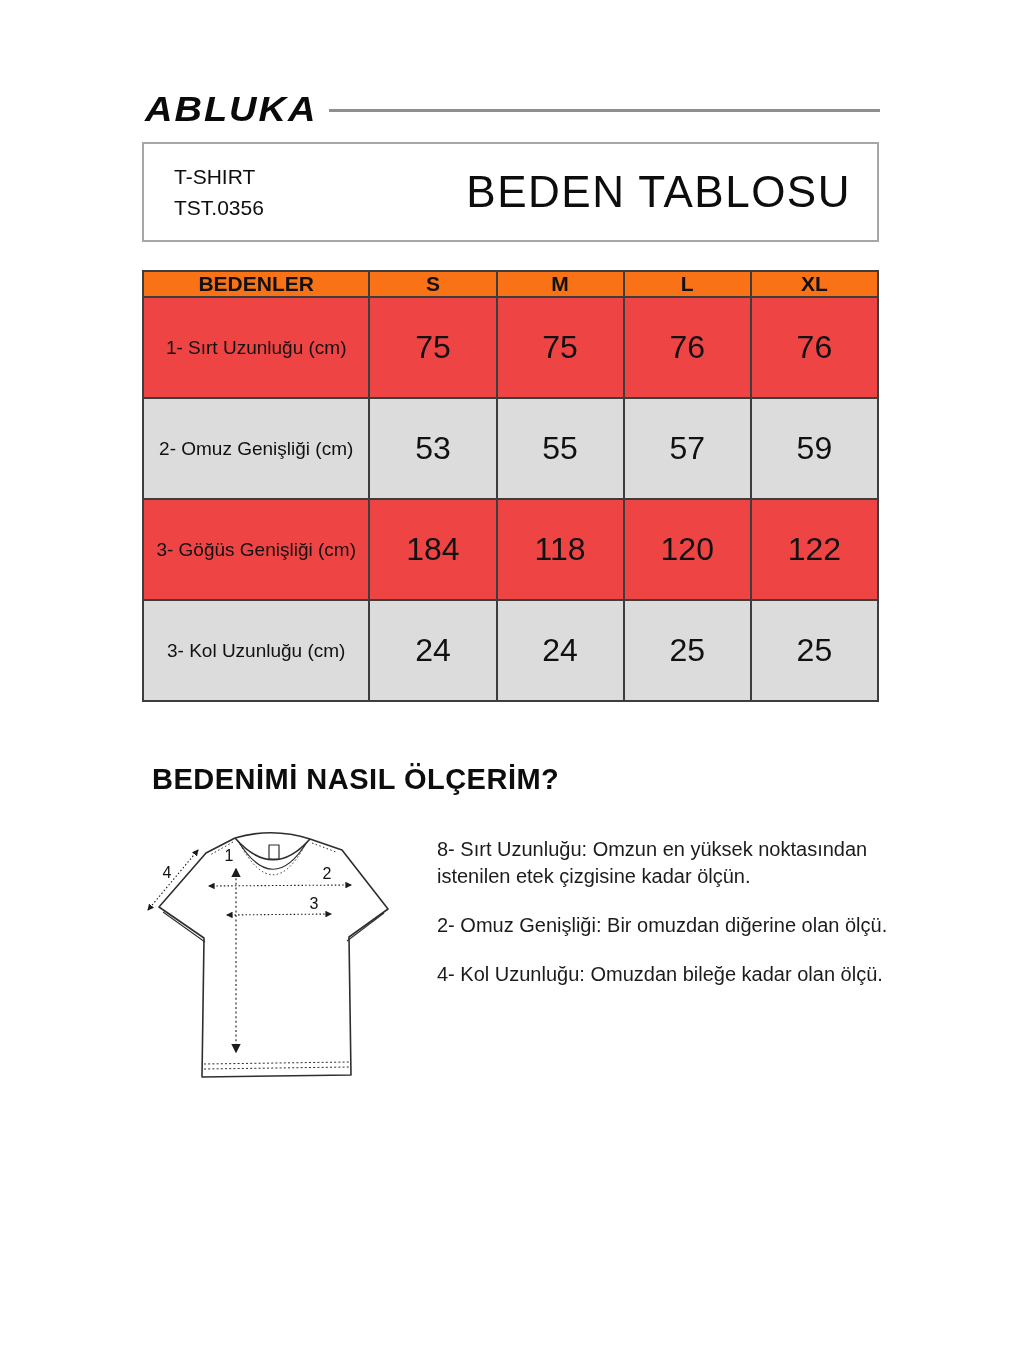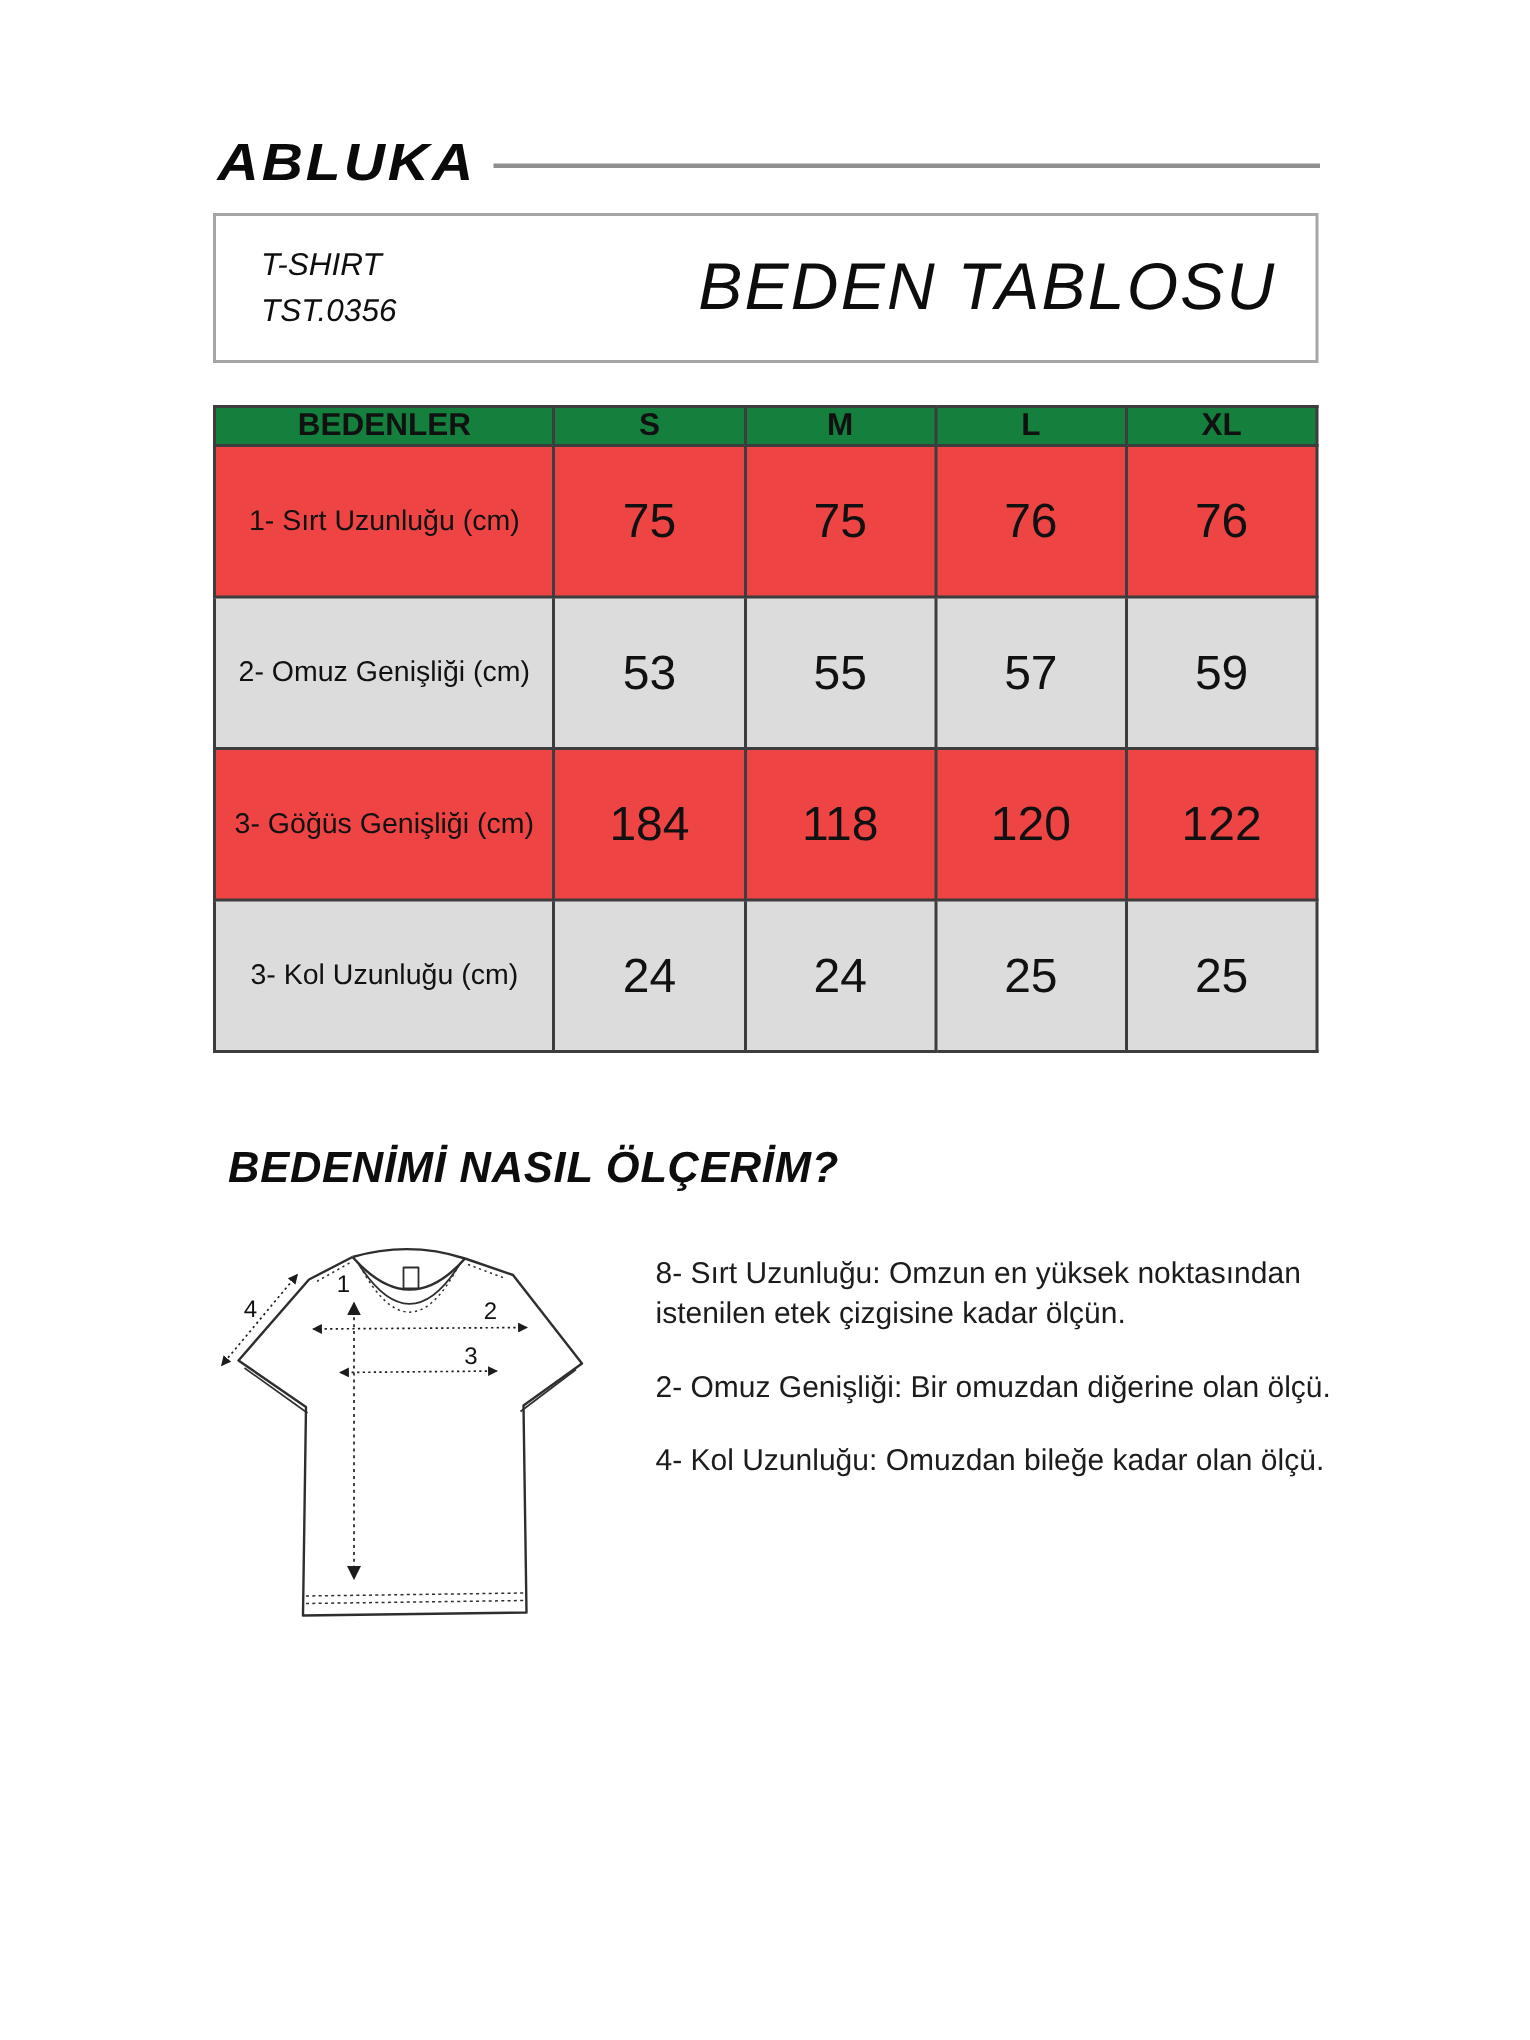--- a/index.html
+++ b/index.html
@@ -11,37 +11,37 @@
   .brand-row { position:absolute; left:145px; top:89px; width:735px; height:40px;
                display:flex; align-items:center; }
   .logo { font-style:italic; font-weight:bold; font-size:38px; letter-spacing:2px;
           color:#0a0a0a; transform:scaleY(.92); white-space:nowrap; line-height:1; }
   .brand-rule { flex:1; height:3px; background:#8f8f8f; margin-left:12px; margin-top:2px; }
 
   
   .title-box { position:absolute; left:142px; top:142px; width:737px; height:100px;
                border:2px solid #a6a6a6; background:#ffffff;
                display:flex; align-items:center; justify-content:space-between;
-               padding:0 26px 0 30px;font-style:italic; }
+               padding:0 26px 0 30px; }
   .product-meta { font-size:21px; line-height:31px; font-weight:500; color:#0f0f0f; }
   .main-title { font-size:44px; font-weight:500; letter-spacing:1.5px; color:#0d0d0d; white-space:nowrap; }
 
   
   .size-table { position:absolute; left:142px; top:270px; width:737px; height:432px;
                 border-collapse:collapse; table-layout:fixed; text-align:center; }
   .size-table th, .size-table td { border:2px solid #3d3d3d; background:#ef4444; vertical-align:middle; }
-  .size-table thead th { background:#15803d; font-size:21px; font-weight:bold; }
+  .size-table thead th { background:#f97316; font-size:21px; font-weight:bold; }
   .size-table tbody tr.shaded td { background:#dcdcdc; }
   .size-table td.row-label { font-size:19px; font-weight:400; }
   .size-table td.cell-value { font-size:32px; font-weight:400; }
   .col-label { width:30.8%; } .col-size { width:17.3%; }
 
   
   .measure-heading { position:absolute; left:152px; top:763px; font-size:29px;
-                     font-weight:800; letter-spacing:.5px; color:#0d0d0d; white-space:nowrap;font-style:italic; }
+                     font-weight:800; letter-spacing:.5px; color:#0d0d0d; white-space:nowrap; }
   .tshirt-diagram { position:absolute; left:130px; top:823px; }
   .diagram-num { font-size:16px; fill:#111111; font-family:"Liberation Sans","DejaVu Sans",sans-serif; }
   .instructions { position:absolute; left:437px; top:836px; width:478px;
                   font-size:20px; line-height:27px; color:#1c1c1c; }
   .instructions p { margin:0 0 22px 0; }
 </style>
 </head>
 <body>
 
 <div class="page">

